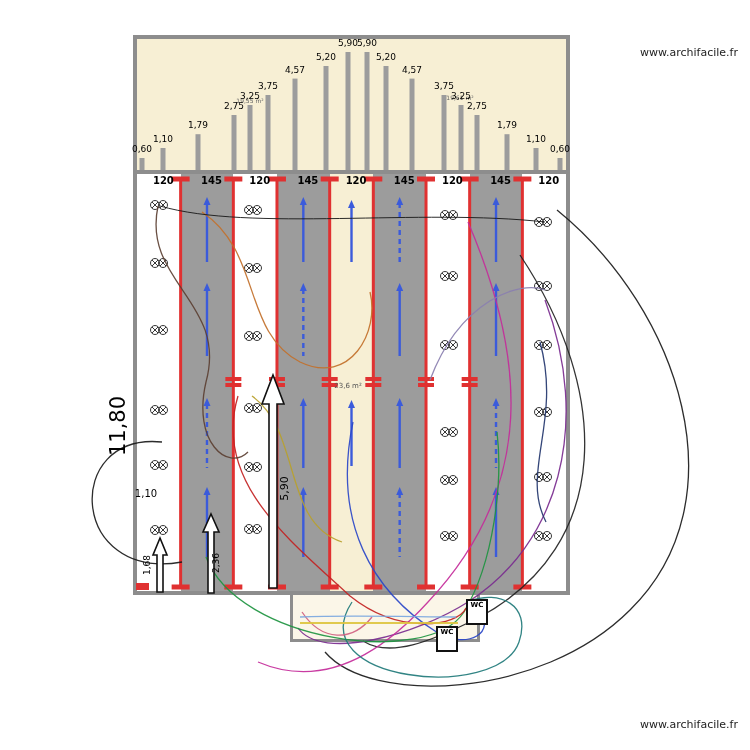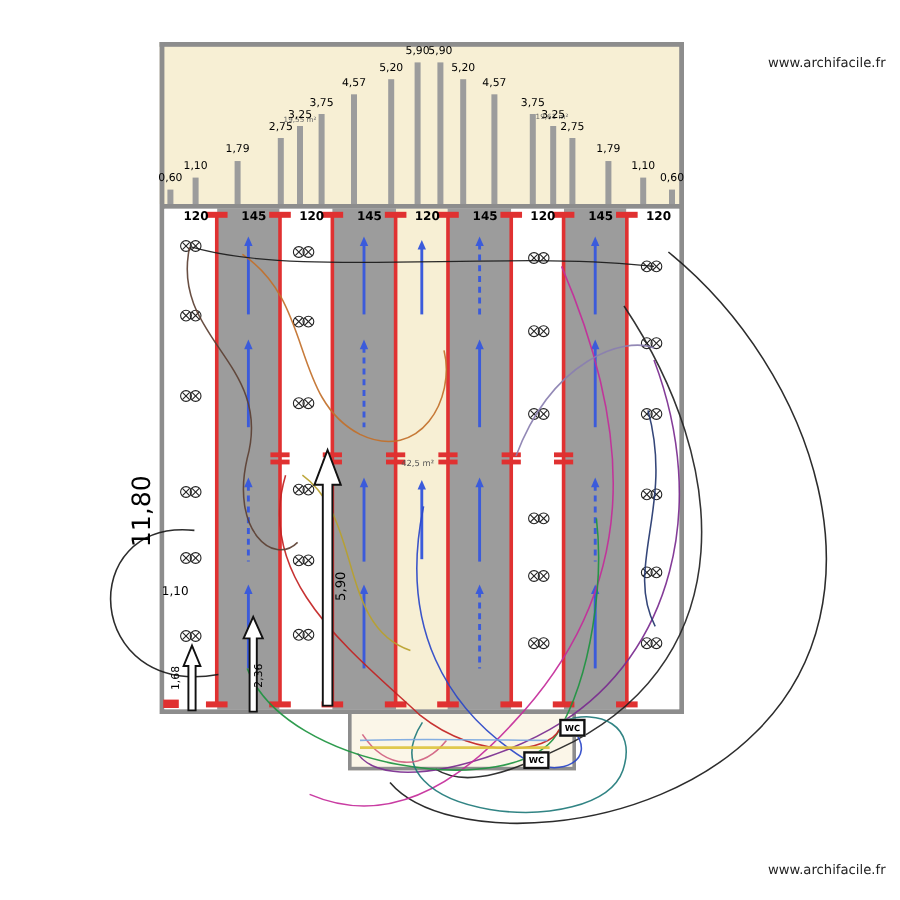--- a/index.html
+++ b/index.html
@@ -20,22 +20,22 @@
   #wmTop{right:12px;top:46px;font-size:11px;color:#222}
   #wmBottom{right:12px;top:718px;font-size:11px;color:#222}
   #dim1180{left:86px;top:414px;width:64px;font-size:21px;text-align:center;transform:rotate(-90deg)}
   #dim110{left:128px;top:488px;width:36px;font-size:10px;text-align:center}
   #areaCenter{left:318px;top:382px;width:60px;font-size:7px;color:#555;text-align:center}
   #areaLeft{left:226px;top:97px;width:48px;font-size:6px;color:#666;text-align:center}
   #areaRight{left:436px;top:94px;width:48px;font-size:6px;color:#666;text-align:center}
   #arrLbl1{left:131px;top:560px;width:32px;font-size:9px;text-align:center;transform:rotate(-90deg)}
   #arrLbl2{left:200px;top:558px;width:32px;font-size:9px;text-align:center;transform:rotate(-90deg)}
   #arrLbl3{left:266px;top:482px;width:36px;font-size:11px;text-align:center;transform:rotate(-90deg)}
-  .wc{position:absolute;width:22px;height:15px;border:2px solid #111;background:#fff;z-index:7;
-    font-size:7px;font-weight:bold;display:flex;align-items:center;justify-content:center}
+  .wc{position:absolute;width:22px;height:26px;border:2px solid #111;background:#fff;z-index:7;
+    font-size:7px;font-weight:bold;display:flex;align-items:flex-start;justify-content:center}
   #wc1{left:466px;top:599px}
   #wc2{left:436px;top:626px}
 </style>
 </head>
 <body>
 
 <div id="stage">
 
   <div id="roof-area"></div>
 
@@ -315,21 +315,21 @@
     </svg>
 
   <div id="wmTop" class="lbl">www.archifacile.fr</div>
   <div id="wmBottom" class="lbl">www.archifacile.fr</div>
 
   <div id="dim1180" class="lbl">11,80</div>
   <div id="dim110" class="lbl">1,10</div>
 
   <div id="areaLeft" class="lbl">19,55 m²</div>
   <div id="areaRight" class="lbl">19,61 m²</div>
-  <div id="areaCenter" class="lbl">42,5 m²</div>
+  <div id="areaCenter" class="lbl">23,6 m²</div>
 
   <div id="arrLbl1" class="lbl">1,68</div>
   <div id="arrLbl2" class="lbl">2,36</div>
   <div id="arrLbl3" class="lbl">5,90</div>
 
   <div id="wc1" class="wc">
       <span>WC</span>
     </div>
   <div id="wc2" class="wc">
       <span>WC</span>

